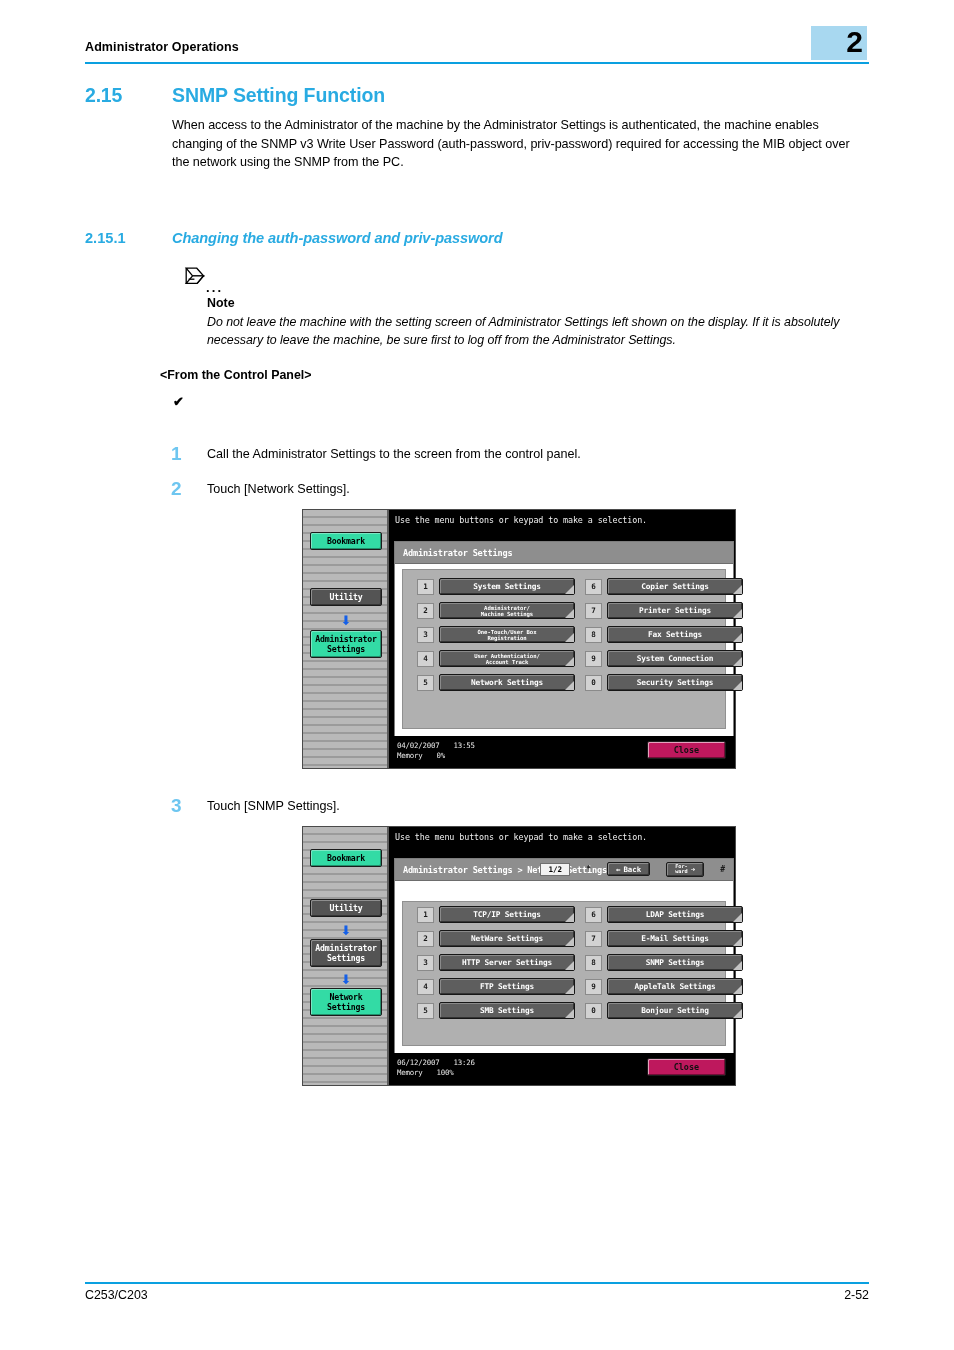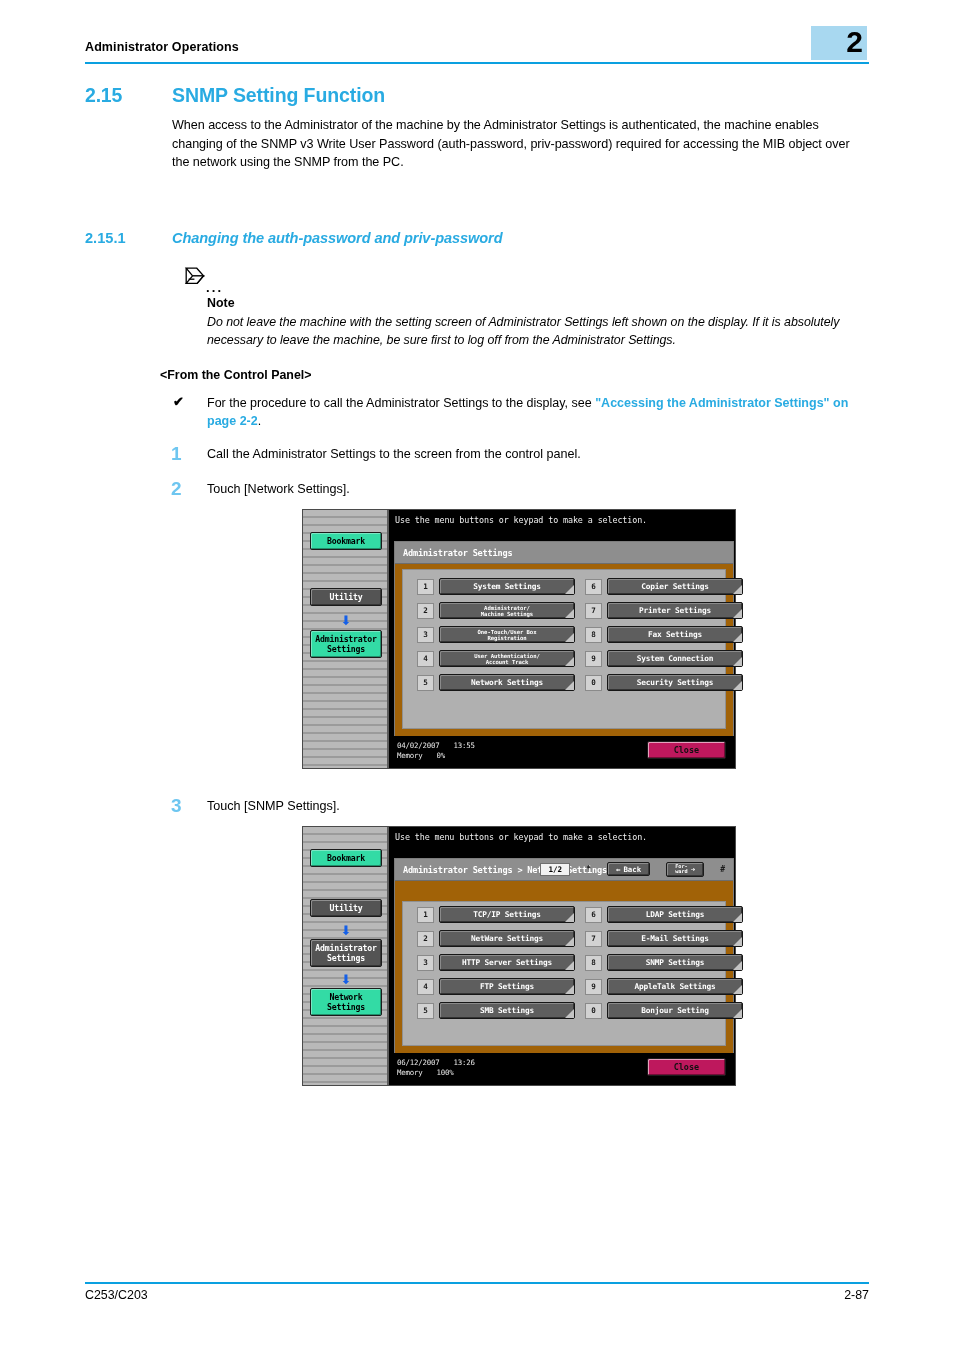--- a/index.html
+++ b/index.html
@@ -162,21 +162,21 @@
   
   .lcd-topmsg {
     position:absolute; left:92px; top:5px;
     color:#f0f0f0; font-size:8.4px; letter-spacing:-.1px;
   }
 
   
   .lcd-body {
     position:absolute; left:91px; top:31px;
     width:340px; height:196px;
-    background:#a16207;
+    background:#ffffff;
     border:1px solid #7d7d7d;
   }
   .lcd-titlebar {
     position:absolute; left:0; top:0; width:100%; height:22px;
     background:#8e8e8e;
     border-bottom:1px solid #6d6d6d;
     color:#fff; font-size:8.6px; font-weight:bold;
     padding:6px 0 0 8px;
     letter-spacing:-.2px;
   }
@@ -313,21 +313,20 @@
         <path d="M5.6 13.2 L11.4 13.2"></path>
       </g>
     </svg>
   </div>
   <div class="note-dots">...</div>
   <div class="note-label">Note</div>
   <div class="note-body">Do not leave the machine with the setting screen of Administrator Settings left shown on the display. If it is absolutely necessary to leave the machine, be sure first to log off from the Administrator Settings.</div>
 
   <div class="cp-head">&lt;From the Control Panel&gt;</div>
   <div class="check-mark">✔</div>
-  <div class="cp-text"><span>For the procedure to call the Administrator Settings to the display, see </span><span class="link">"Accessing the Administrator Settings" on page 2-2</span><span>.</span></div>
 
   <div class="step-num" id="step1num">1</div>
   <div class="step-text" id="step1txt">Call the Administrator Settings to the screen from the control panel.</div>
 
   <div class="step-num" id="step2num">2</div>
   <div class="step-text" id="step2txt">Touch [Network Settings].</div>
 
   <div class="step-num" id="step3num">3</div>
   <div class="step-text" id="step3txt">Touch [SNMP Settings].</div>
 
@@ -537,15 +536,15 @@
       <div class="lcd-stat">
         <span>06/12/2007</span><span class="val">13:26</span><br>
         <span>Memory</span><span class="val">100%</span>
       </div>
       <div class="close-btn">Close</div>
     </div>
   </div>
 
   <div class="footer-rule"></div>
   <div class="footer-left">C253/C203</div>
-  <div class="footer-right">2-87</div>
+  <div class="footer-right">2-52</div>
 
 </div>
 
 </body></html>

